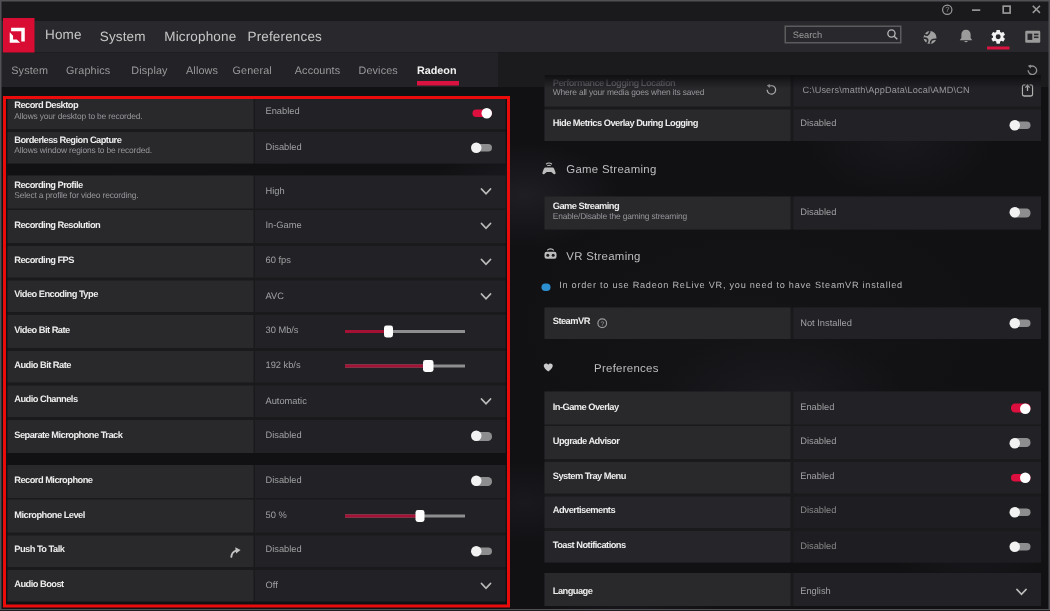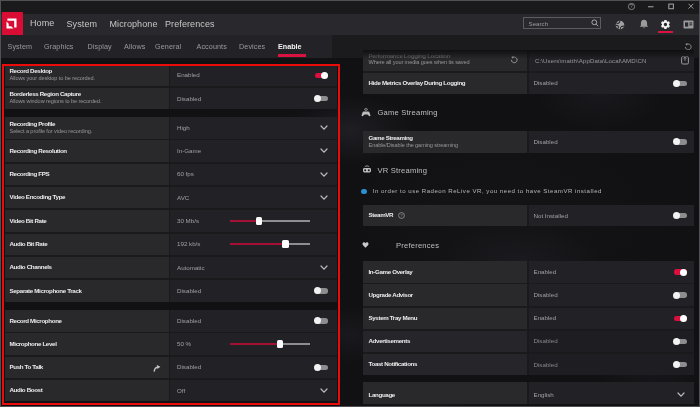--- a/index.html
+++ b/index.html
@@ -63,21 +63,21 @@
     <rect x="6.3" y="2.4" width="3" height="1.1" fill="#2a2a2e"></rect>
     <rect x="6.3" y="4.3" width="3" height="1.1" fill="#2a2a2e"></rect>
   </svg>
 <div class="tabtxt" style="left:7.5px;top:42px">System</div>
 <div class="tabtxt" style="left:44px;top:42px">Graphics</div>
 <div class="tabtxt" style="left:87.5px;top:42px">Display</div>
 <div class="tabtxt" style="left:124px;top:42px">Allows</div>
 <div class="tabtxt" style="left:155px;top:42px">General</div>
 <div class="tabtxt" style="left:196.5px;top:42px">Accounts</div>
 <div class="tabtxt" style="left:239px;top:42px">Devices</div>
-<div class="abs" style="left:278px;top:41.5px;font-size:7.2px;font-weight:700;color:#f2f2f2">Enable</div>
+<div class="abs" style="left:278px;top:41.5px;font-size:7.2px;font-weight:700;color:#f2f2f2">Radeon</div>
 <div class="abs" style="left:277.5px;top:54.3px;width:28px;height:2.6px;background:#d9123f"></div>
 <svg class="abs" style="left:683.5px;top:42.5px" width="8" height="8" viewBox="0 0 9 9">
     <path d="M3.2 1.6 A3.2 3.2 0 1 1 1.6 4.4" stroke="#909092" stroke-width="1" fill="none"></path>
     <path d="M3.9 0 L1.4 1 L3.4 3 Z" fill="#909092"></path>
   </svg>
 <div class="abs" style="left:5px;top:64.5px;width:331.5px;height:44.8px;background:#1a1a1d"></div>
 <div class="abs" style="left:5px;top:117px;width:331.5px;height:184.6px;background:#1a1a1d"></div>
 <div class="abs" style="left:5px;top:310px;width:331.5px;height:91.4px;background:#1a1a1d"></div>
 <div class="abs" style="left:363px;top:49.8px;width:331px;height:44.3px;background:#1a1a1d"></div>
 <div class="abs" style="left:363px;top:131px;width:331px;height:21.5px;background:#1a1a1d"></div>

